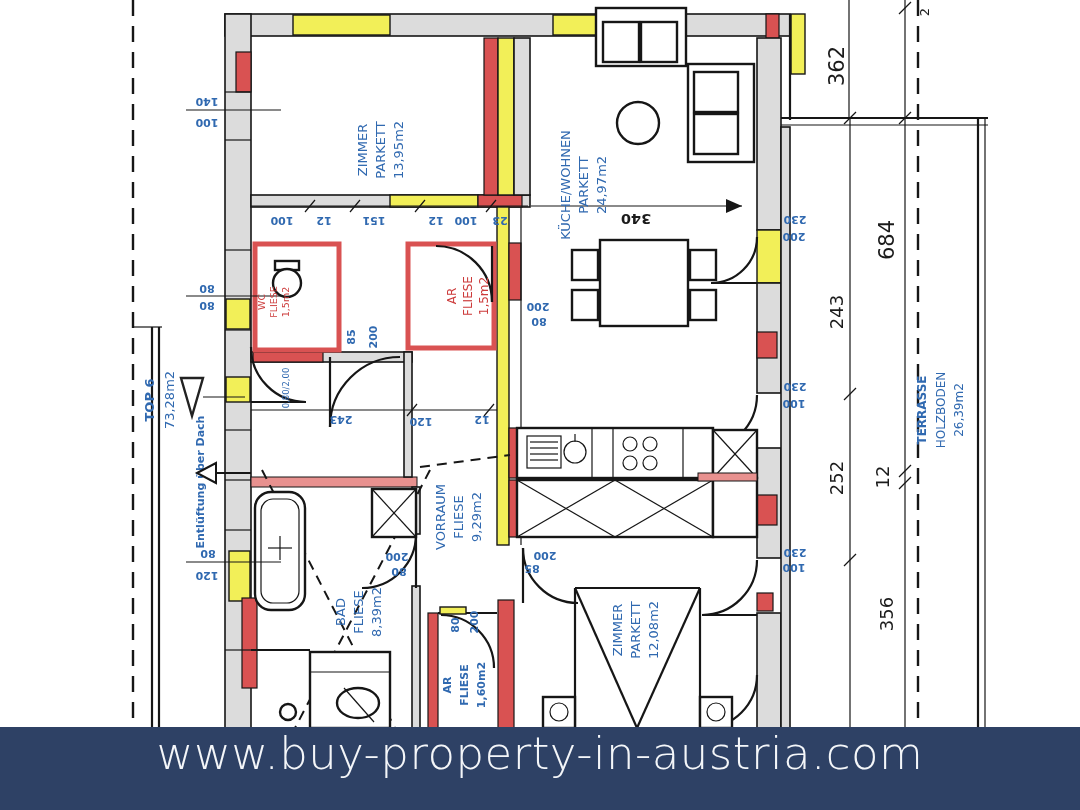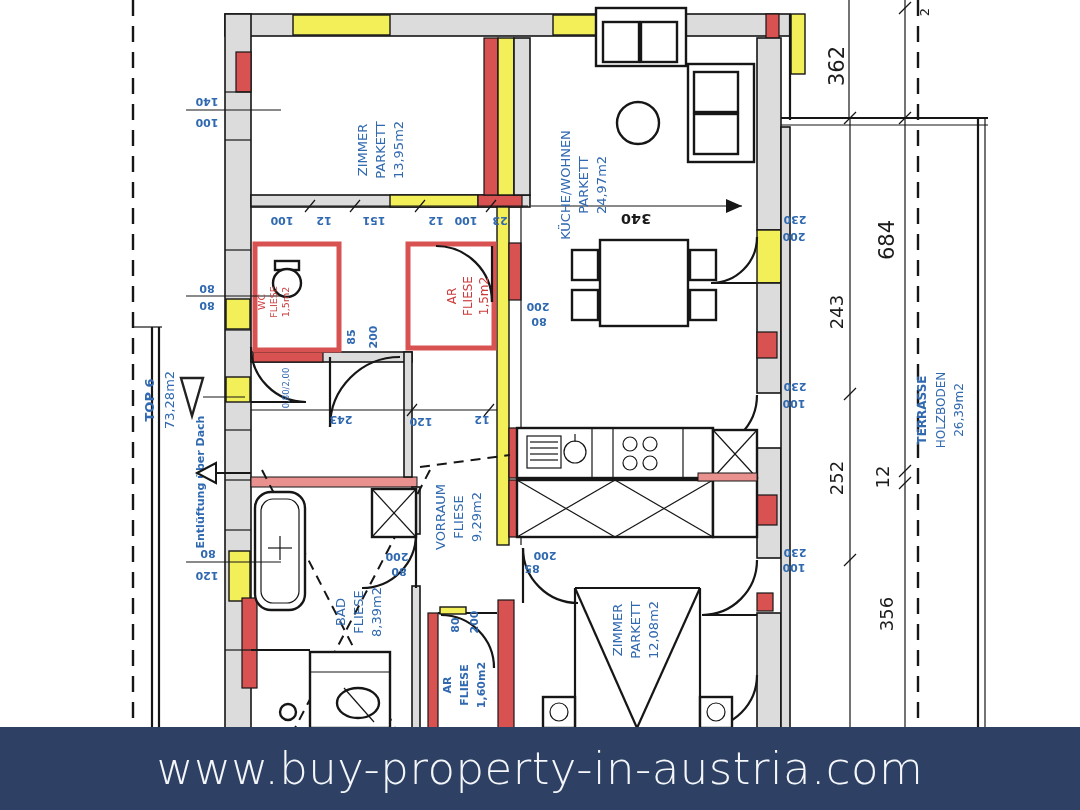--- a/index.html
+++ b/index.html
@@ -22,21 +22,21 @@
   .thin{stroke:#161616;stroke-width:1.2;fill:none;}
   .dash{stroke:#161616;stroke-width:2.4;stroke-dasharray:16 10;fill:none;}
   .dash2{stroke:#161616;stroke-width:2;stroke-dasharray:10 7;fill:none;}
   .gry{fill:#dcdcdc;stroke:#161616;stroke-width:1.6;}
   .yel{fill:#f2ef58;stroke:#161616;stroke-width:1.4;}
   .redw{fill:#d95252;stroke:#161616;stroke-width:1.2;}
   .pnk{fill:#e8918f;stroke:#161616;stroke-width:1;}
   .furn{stroke:#161616;stroke-width:2.4;fill:#ffffff;}
   .rstroke{stroke:#d95252;stroke-width:5;fill:none;}
   .banner{position:absolute;left:0;top:727px;width:1080px;height:83px;background:#2e4165;
-          display:flex;align-items:center;justify-content:center;}
+          display:flex;justify-content:center;}
   .banner span{color:#f4f6f9;font-family:"DejaVu Sans",sans-serif;font-size:45px;font-weight:300;letter-spacing:.5px;}
 </style>
 </head>
 <body>
 
 <div class="canvas">
 <svg width="1080" height="810" viewBox="0 0 1080 810">
 
   <g>
     <line class="dash" x1="133" y1="0" x2="133" y2="728"></line>

